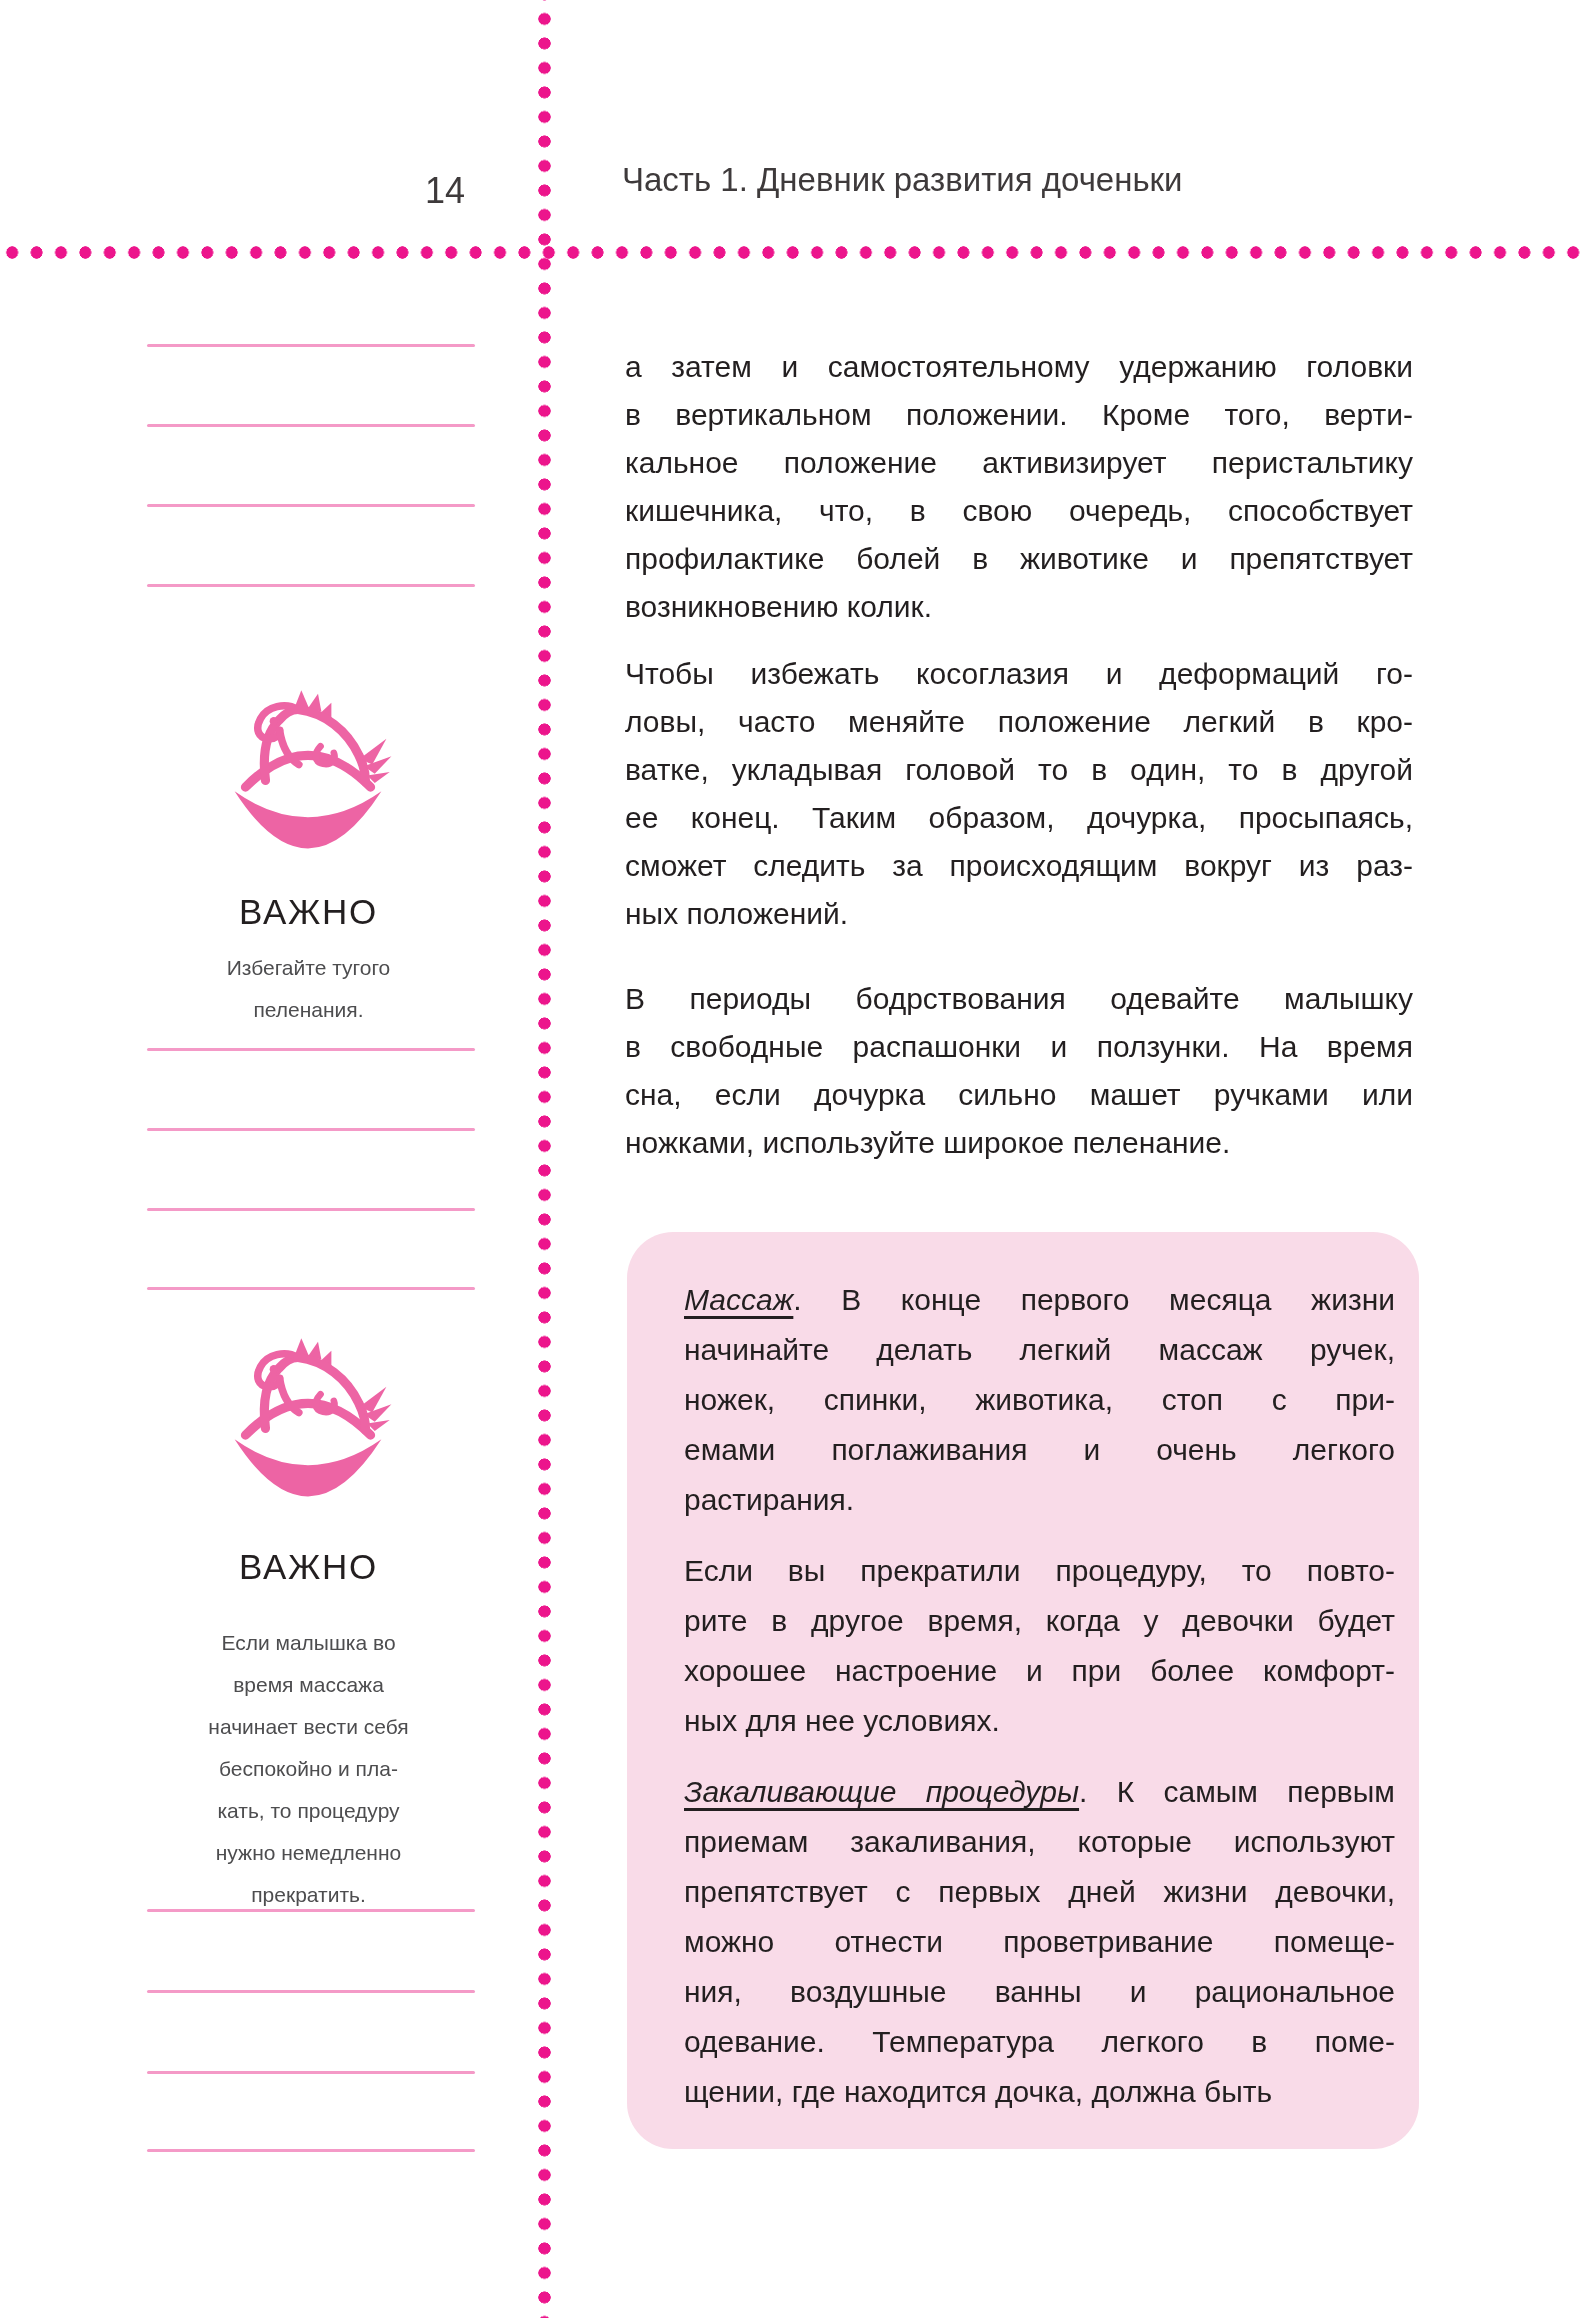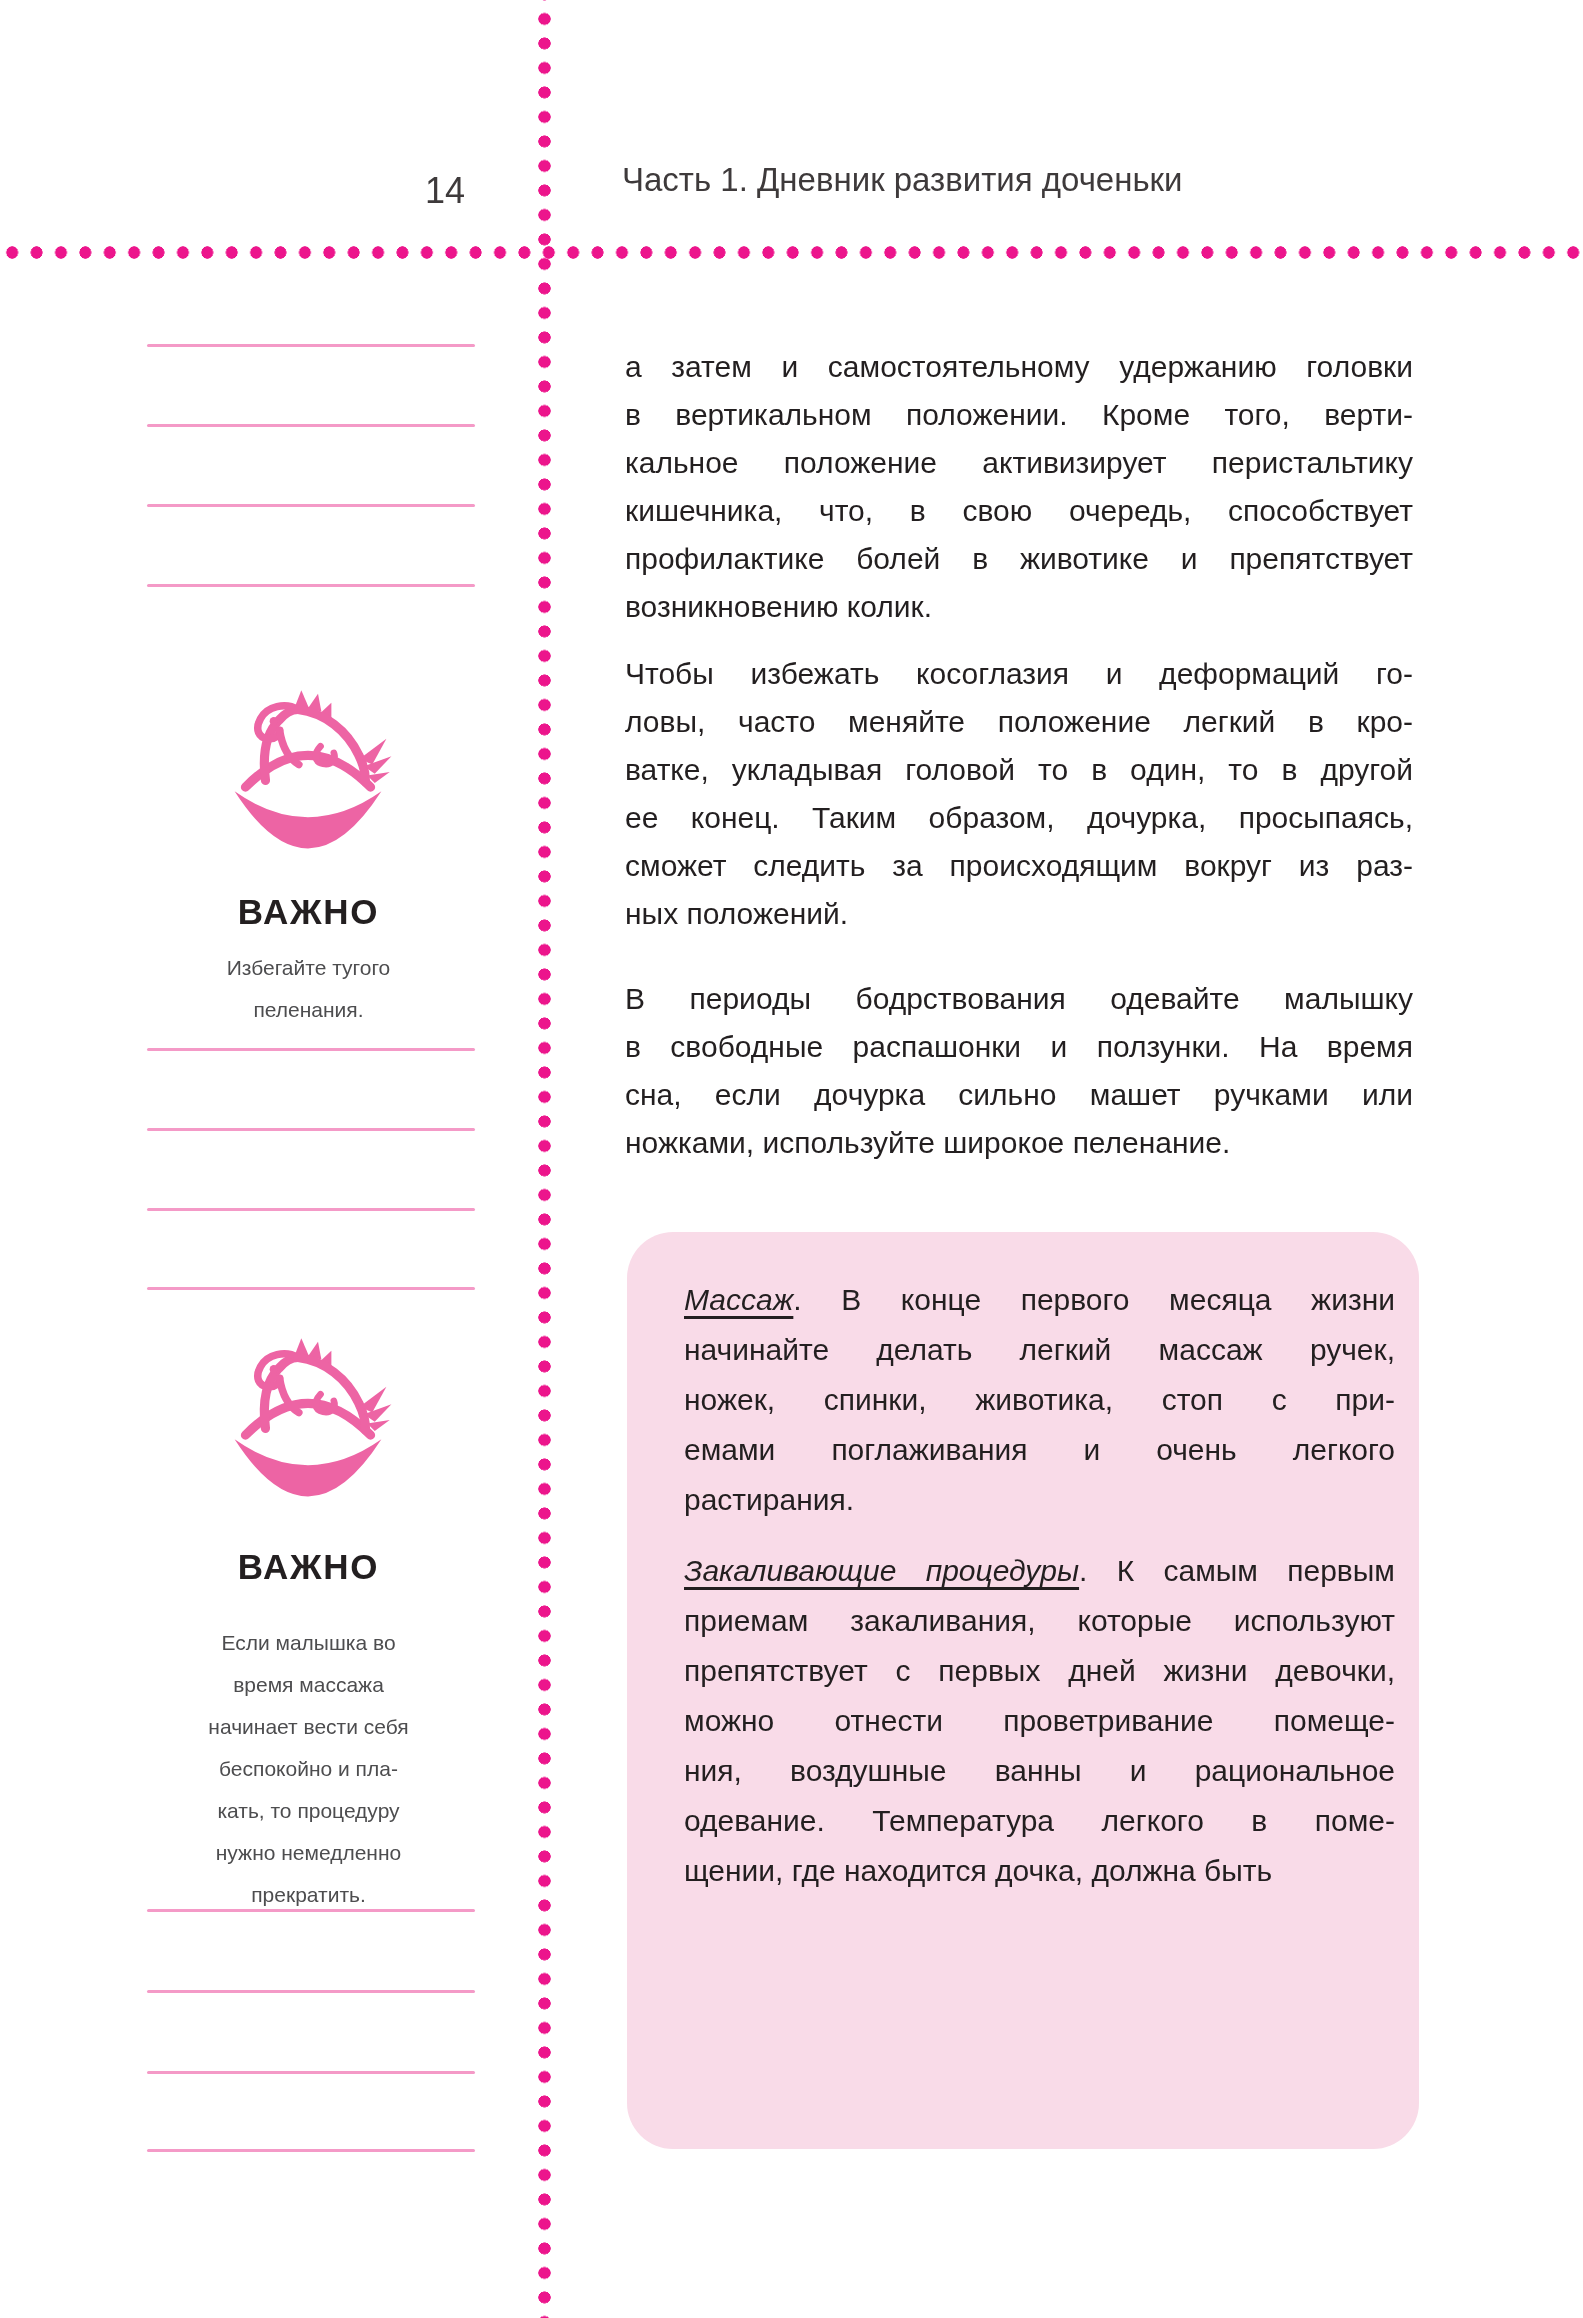--- a/index.html
+++ b/index.html
@@ -32,21 +32,21 @@
     position:absolute;left:622px;top:160px;width:795px;
     font-size:33px;line-height:40px;color:#3e3a3b;font-weight:500;
   }
   
   .note-line{
     position:absolute;left:147px;width:328px;height:3.3px;background:#f49ac7;border-radius:1.7px;
   }
   .horse{position:absolute;left:218px;width:180px;height:171px;}
   .important-title{
     position:absolute;left:125px;width:367px;text-align:center;
-    font-size:35px;font-weight:700;letter-spacing:1.7px;color:#231f20;
+    font-size:35px;font-weight:400;letter-spacing:1.7px;color:#231f20;
   }
   .important-text{
     position:absolute;left:117px;width:383px;text-align:center;
     font-size:21px;line-height:42px;color:#4d4d4f;
   }
   
   .para{
     position:absolute;left:625px;width:788px;
     font-size:30px;line-height:48px;color:#231f20;
   }
@@ -168,20 +168,26 @@
 
   <div class="callout">
     <div class="cpara">
       <div class="ln"><span class="lead">Массаж</span><span>. В конце первого месяца жизни</span></div>
       <div class="ln">начинайте делать легкий массаж ручек,</div>
       <div class="ln">ножек, спинки, животика, стоп с при-</div>
       <div class="ln">емами поглаживания и очень легкого</div>
       <div class="ln last">растирания.</div>
     </div>
     <div class="cpara">
+      <div class="ln">Если вы прекратили процедуру, то повто-</div>
+      <div class="ln">рите в другое время, когда у девочки будет</div>
+      <div class="ln">хорошее настроение и при более комфорт-</div>
+      <div class="ln last">ных для нее условиях.</div>
+    </div>
+    <div class="cpara">
       <div class="ln"><span class="lead">Закаливающие процедуры</span><span>. К самым первым</span></div>
       <div class="ln">приемам закаливания, которые используют</div>
       <div class="ln">препятствует с первых дней жизни девочки,</div>
       <div class="ln">можно отнести проветривание помеще-</div>
       <div class="ln">ния, воздушные ванны и рациональное</div>
       <div class="ln">одевание. Температура легкого в поме-</div>
       <div class="ln last">щении, где находится дочка, должна быть</div>
     </div>
   </div>
 

